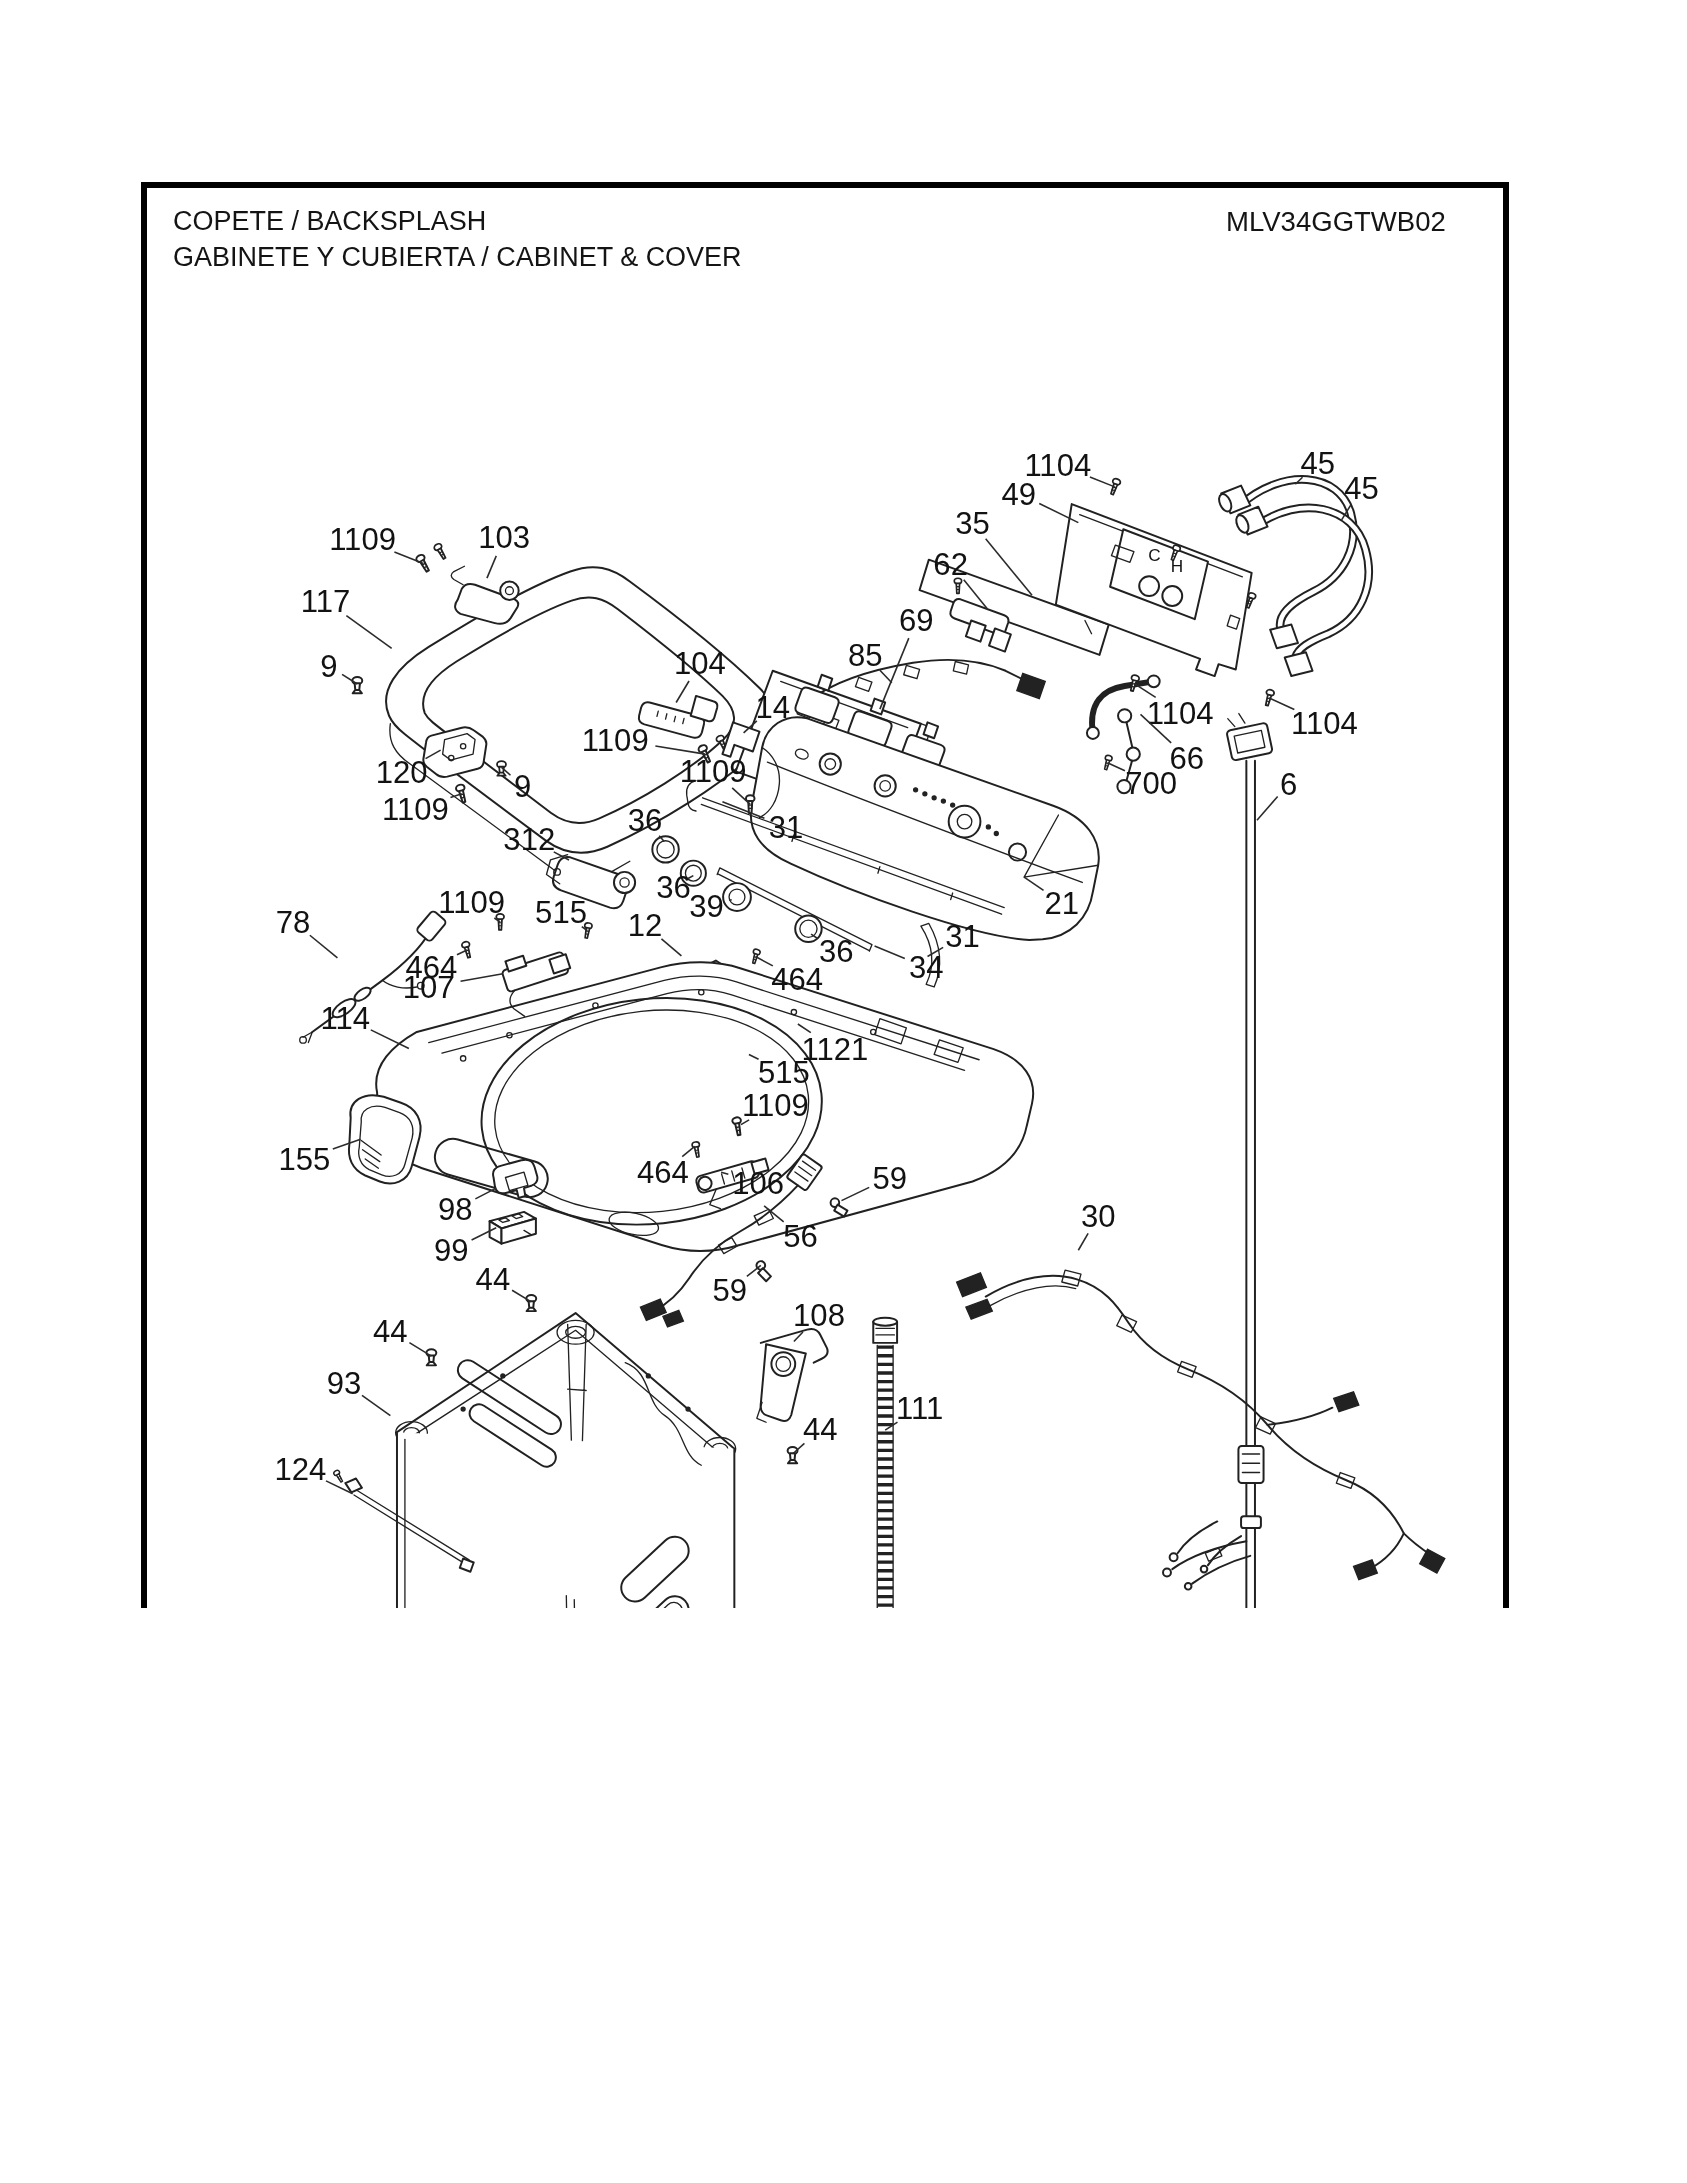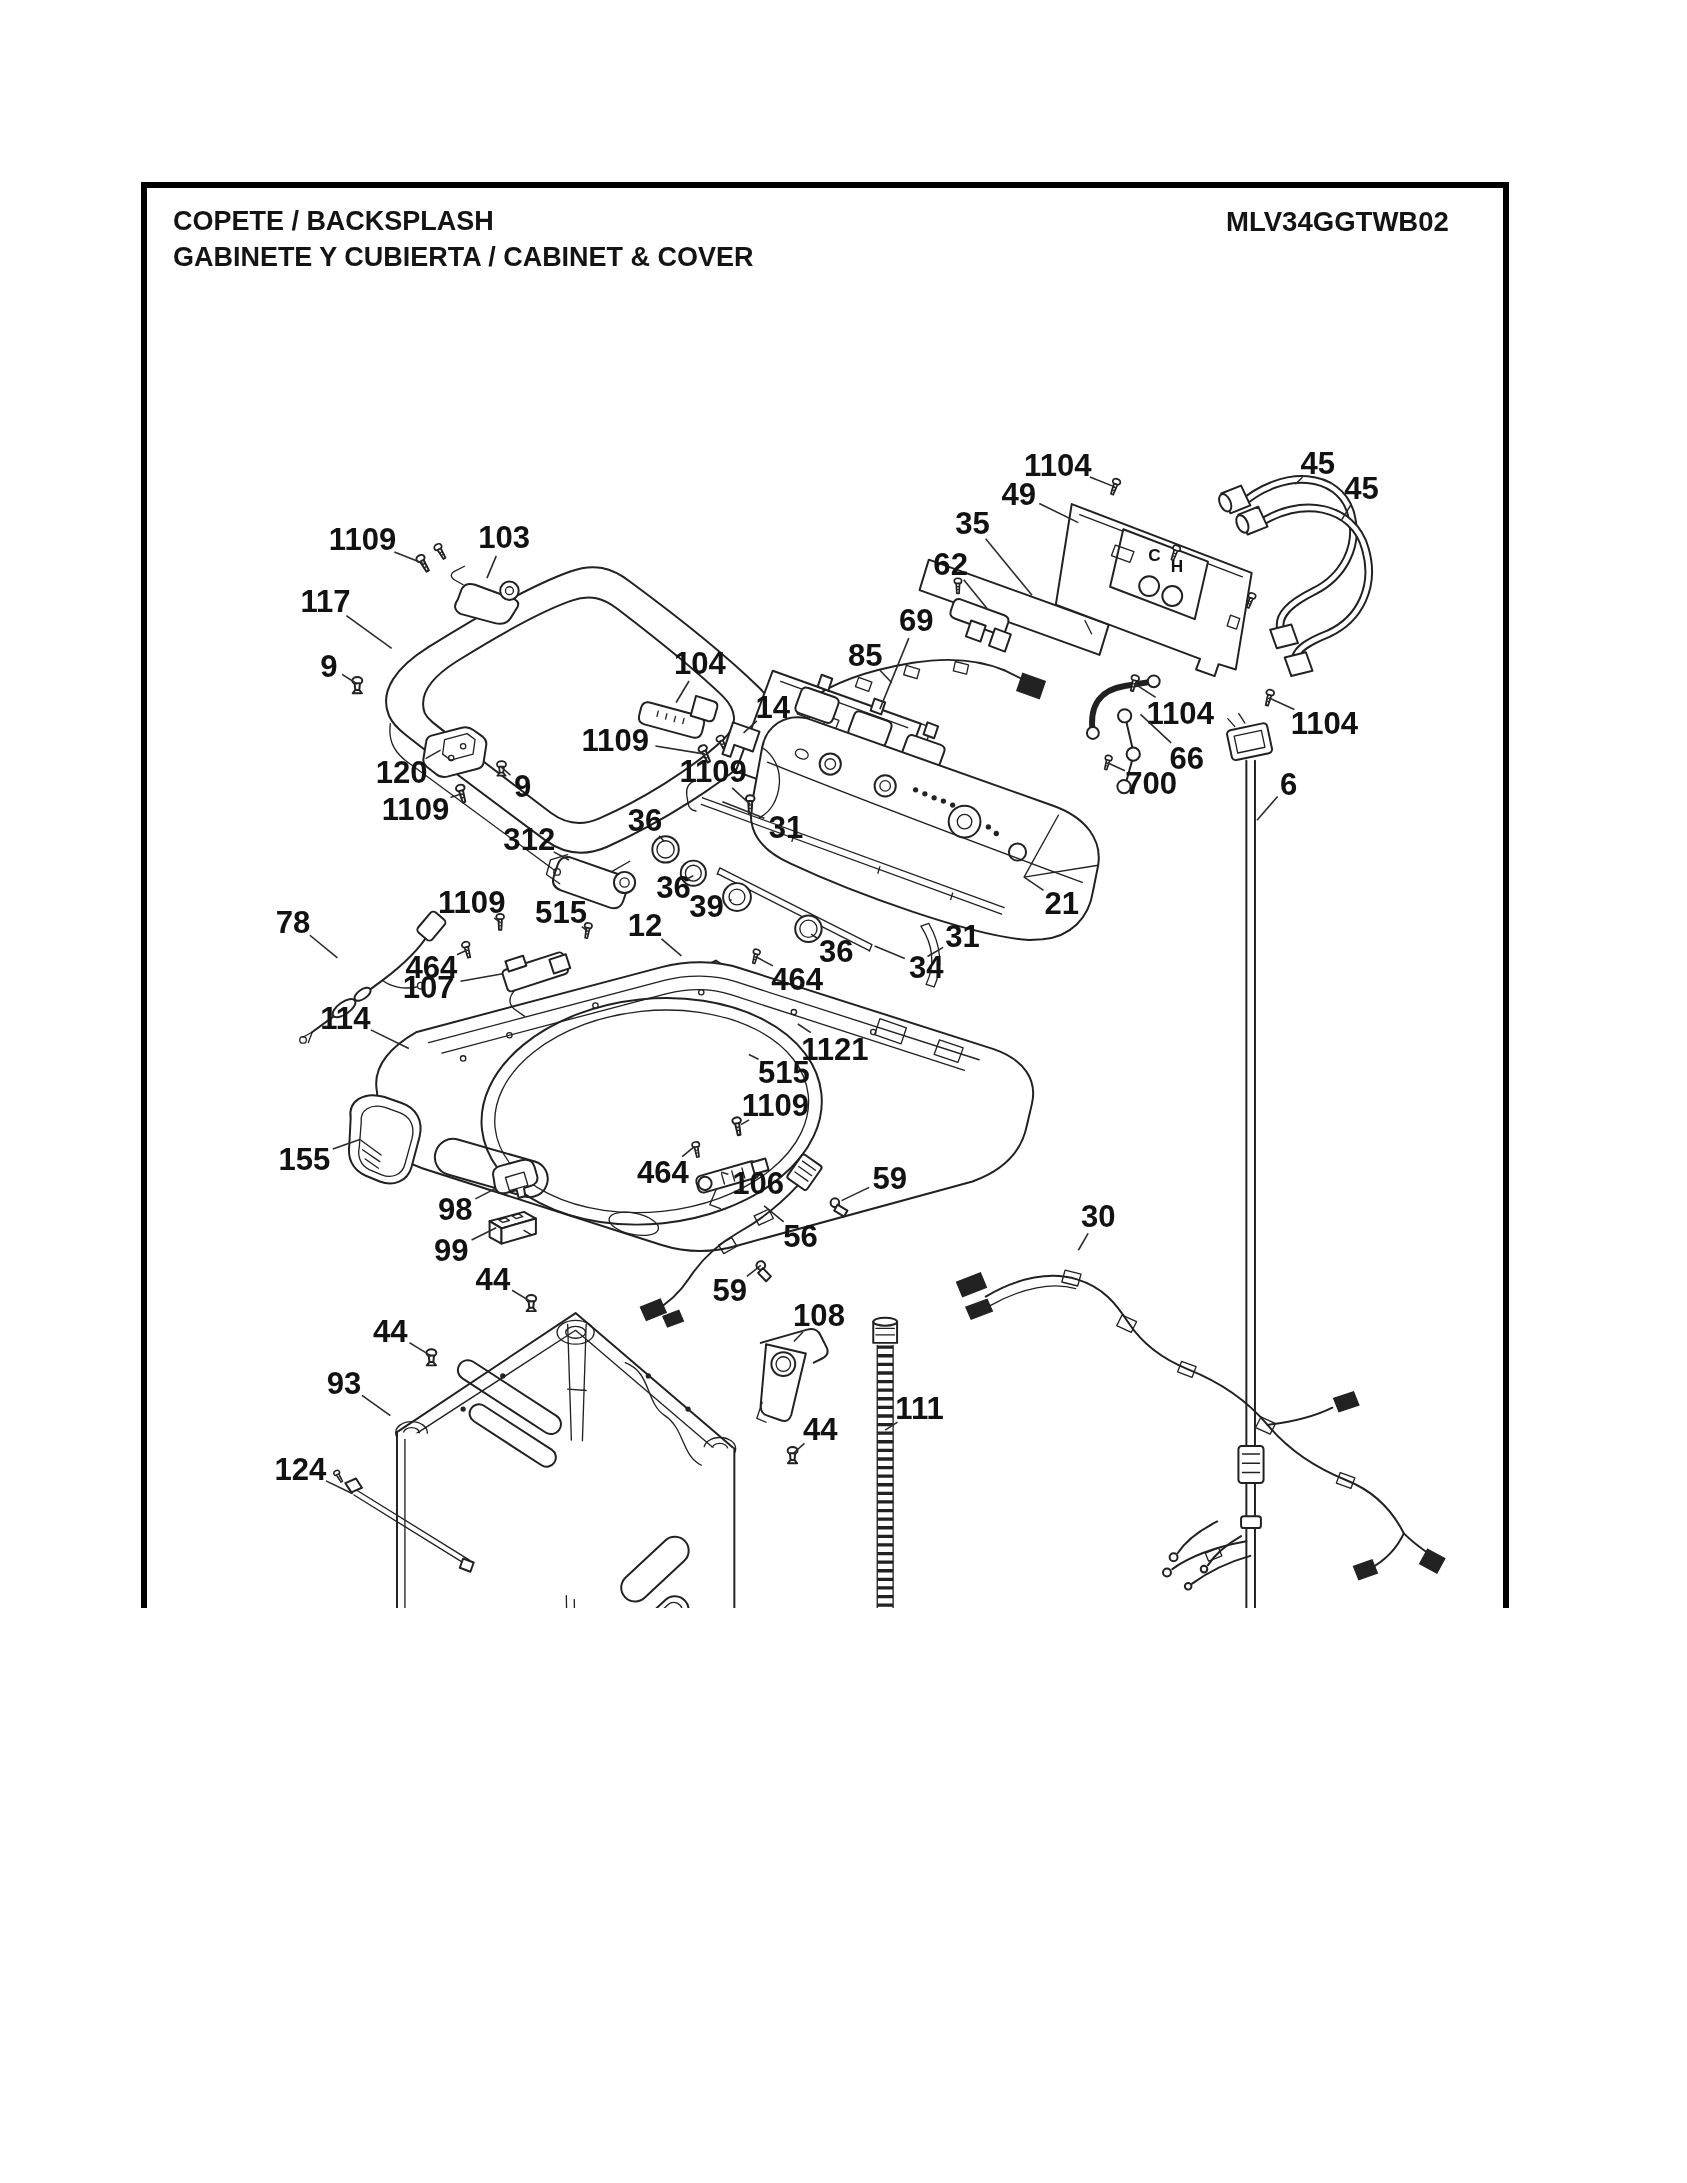--- a/index.html
+++ b/index.html
@@ -1,17 +1,17 @@
 <!DOCTYPE html>
 <html style="font-size:10.6px"><head>
 <meta charset="utf-8">
 <style>
   html,body{margin:0;padding:0;background:#fff;}
   .page{position:relative;width:1687px;height:1608px;background:#fff;overflow:hidden;
-        font-family:"Liberation Sans",sans-serif;color:#161616;font-weight:bold;}
+        font-family:"Liberation Sans",sans-serif;color:#161616;}
   .frame{position:absolute;left:141px;top:182px;width:1368px;height:1827px;
          border:6px solid #000;box-sizing:border-box;}
   .title{position:absolute;left:173px;top:202px;font-size:28.4px;line-height:36px;
          letter-spacing:0px;color:#141414;transform:scaleX(.95);transform-origin:left top;white-space:nowrap;}
   .model{position:absolute;left:1226px;top:205px;font-size:28.4px;color:#141414;
          transform:scaleX(.97);transform-origin:left top;white-space:nowrap;}
   svg{position:absolute;left:0;top:0;}
   .p{fill:#fff;stroke:#212121;stroke-width:3;stroke-linejoin:round;stroke-linecap:round;}
   .n{fill:none;stroke:#212121;stroke-width:3;stroke-linejoin:round;stroke-linecap:round;}
   .t{fill:none;stroke:#212121;stroke-width:2;stroke-linejoin:round;stroke-linecap:round;}

